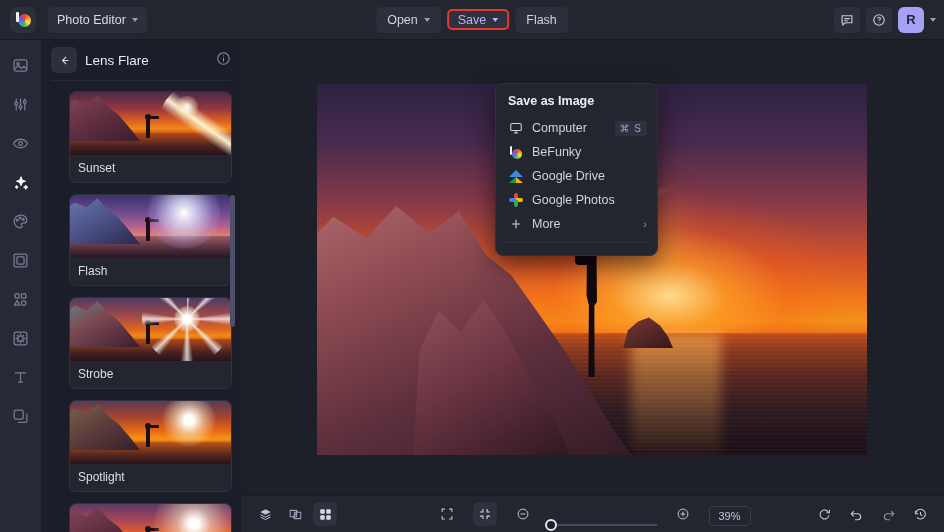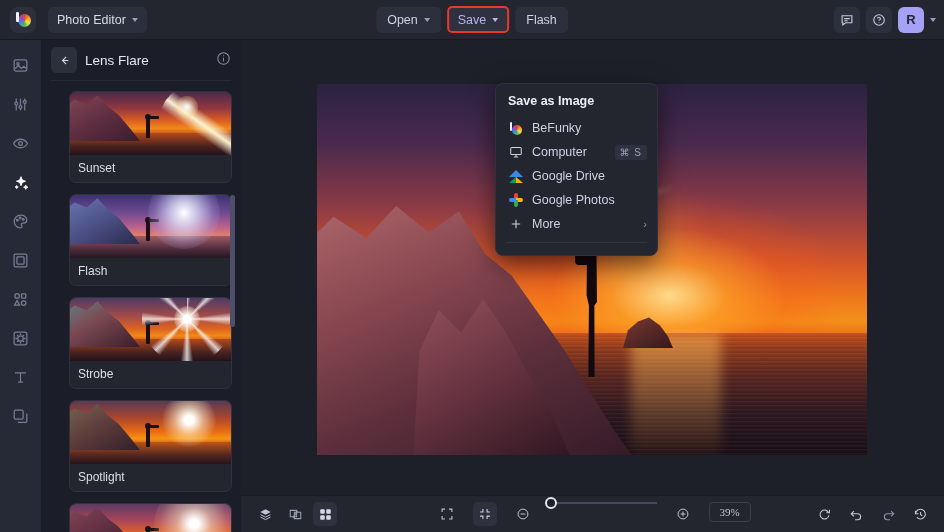--- a/index.html
+++ b/index.html
@@ -46,21 +46,21 @@
     display: flex; align-items: center; gap: 6px;
   }
   .tbtn {
     height: 26px; padding: 0 10px; border-radius: 5px;
     background: #2c2f3c; color: #cfd3e2; font-size: 12.5px;
     display: flex; align-items: center; gap: 6px; cursor: pointer;
     border: 1px solid transparent;
   }
   .tbtn.active-save {
     background: #2f3140; color: #b9b4f0;
-    border: 2px solid #e8392c; padding: 0 9px; height: 27px;
+    border: 2px solid #e8392c; padding: 0 9px; height: 21px;
   }
   .tbtn.active-save .caret { border-top-color: #b9b4f0; }
 
   .right-tools {
     position: absolute; right: 8px; display: flex; align-items: center; gap: 6px;
   }
   .icon-btn {
     width: 26px; height: 26px; border-radius: 5px; background: #2c2f3c;
     display: flex; align-items: center; justify-content: center; cursor: pointer;
   }
@@ -220,21 +220,21 @@
   }
 
   
   .bottombar {
     position: absolute; left: 241px; top: 495px; width: 703px; height: 37px;
     background: #23252f; border-top: 1px solid #181a24;
     display: flex; align-items: center;
   }
   .bb-left { position: absolute; left: 12px; display: flex; gap: 6px; }
   .bb-center { position: absolute; left: 50%; transform: translateX(-50%);
-               display: flex; align-items: flex-start; gap: 14px; font-family: Liberation Serif, serif; }
+               display: flex; align-items: flex-end; gap: 14px; }
   .bb-right { position: absolute; right: 12px; display: flex; gap: 8px; }
   .sq-btn {
     width: 24px; height: 24px; border-radius: 5px;
     display: flex; align-items: center; justify-content: center; cursor: pointer;
   }
   .sq-btn.filled { background: #2f323e; }
   .slider-track {
     width: 108px; height: 2px; background: #464a5c; position: relative; cursor: pointer;
   }
   .slider-knob {
@@ -600,37 +600,37 @@
         </svg>
       </div>
     </div>
   </div>
 
   <div class="menu">
     <div class="menu-title">Save as Image</div>
 
     <div class="menu-item">
       <span class="mi-ico">
+        <svg width="14" height="14" viewBox="0 0 20 20" fill="none" stroke="#cdd1e0" stroke-width="1.5">
+          <rect x="2.5" y="3.5" width="15" height="10" rx="1.5"></rect>
+            <path d="M7 17h6M10 13.5V17"></path>
+        </svg>
+      </span>
+      <span class="mi-label">Computer</span>
+      <span class="kbd">⌘ S</span>
+    </div>
+
+    <div class="menu-item">
+      <span class="mi-ico">
         <span class="bfmini">
             <i class="bstem"></i>
             <i class="bring"></i>
           </span>
       </span>
       <span class="mi-label">BeFunky</span>
-    </div>
-
-    <div class="menu-item">
-      <span class="mi-ico">
-        <svg width="14" height="14" viewBox="0 0 20 20" fill="none" stroke="#cdd1e0" stroke-width="1.5">
-          <rect x="2.5" y="3.5" width="15" height="10" rx="1.5"></rect>
-            <path d="M7 17h6M10 13.5V17"></path>
-        </svg>
-      </span>
-      <span class="mi-label">Computer</span>
-      <span class="kbd">⌘ S</span>
     </div>
 
     <div class="menu-item">
       <span class="mi-ico">
         <span class="gdrive">
             <i class="gd1"></i>
             <i class="gd2"></i>
             <i class="gd3"></i>
           </span>
       </span>

